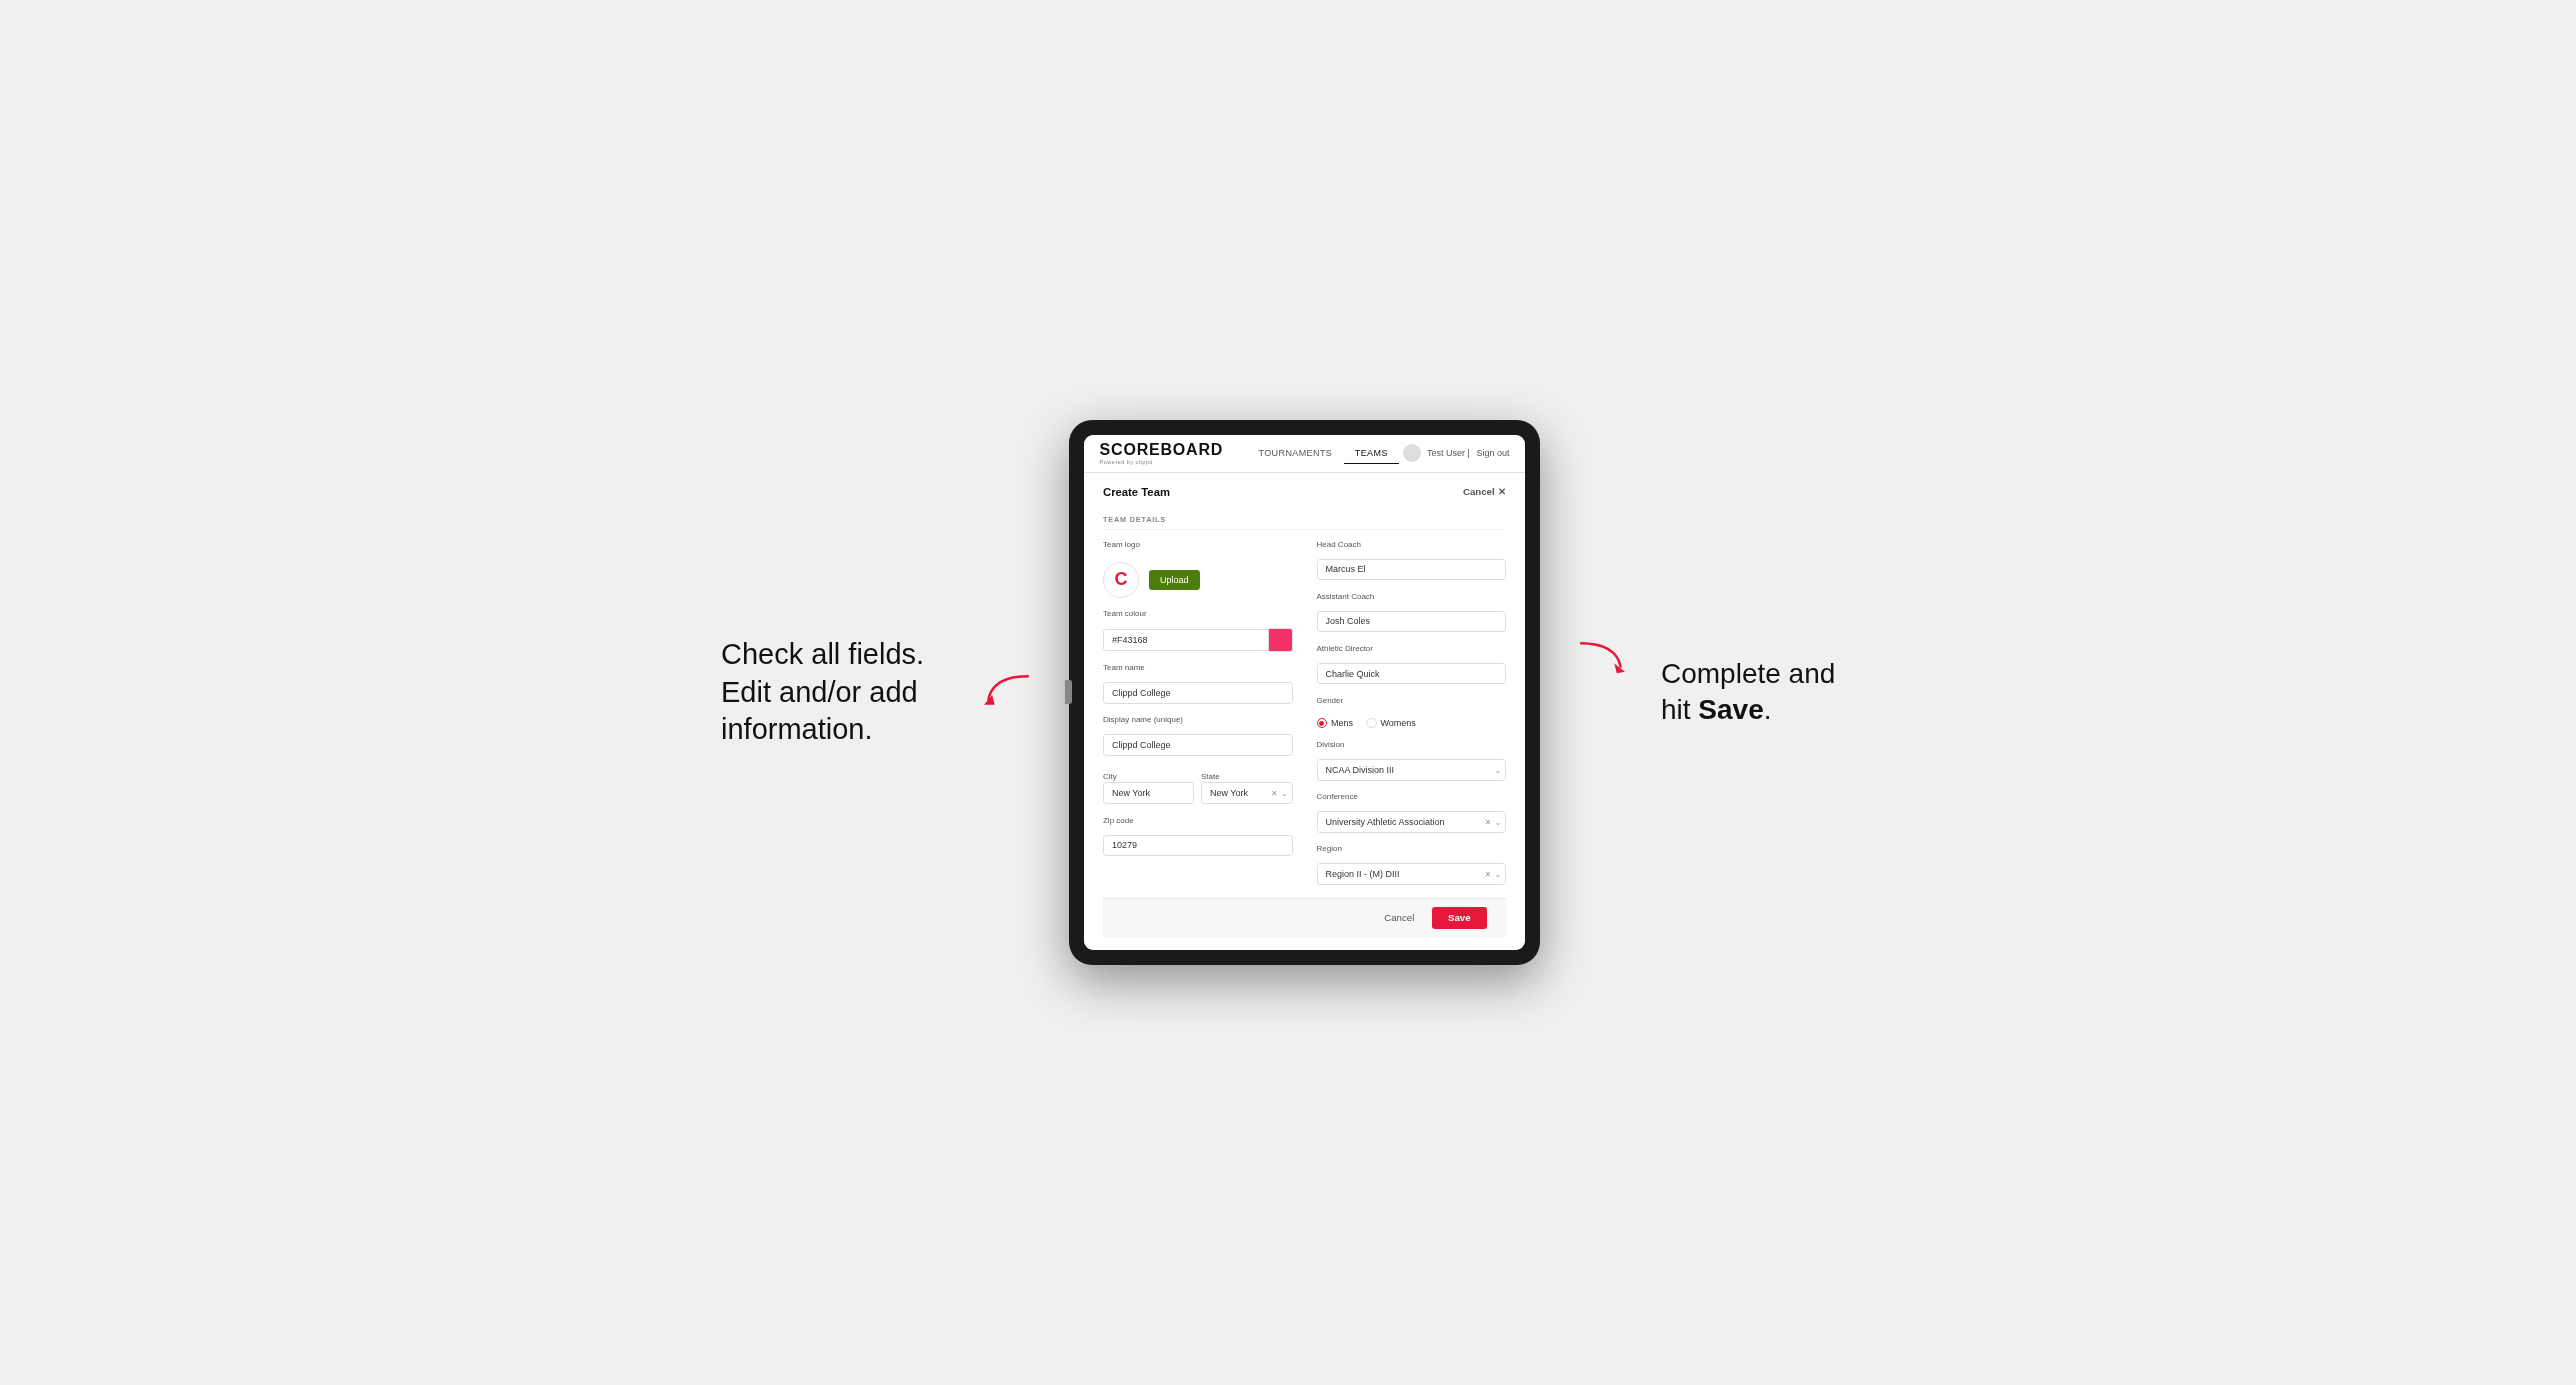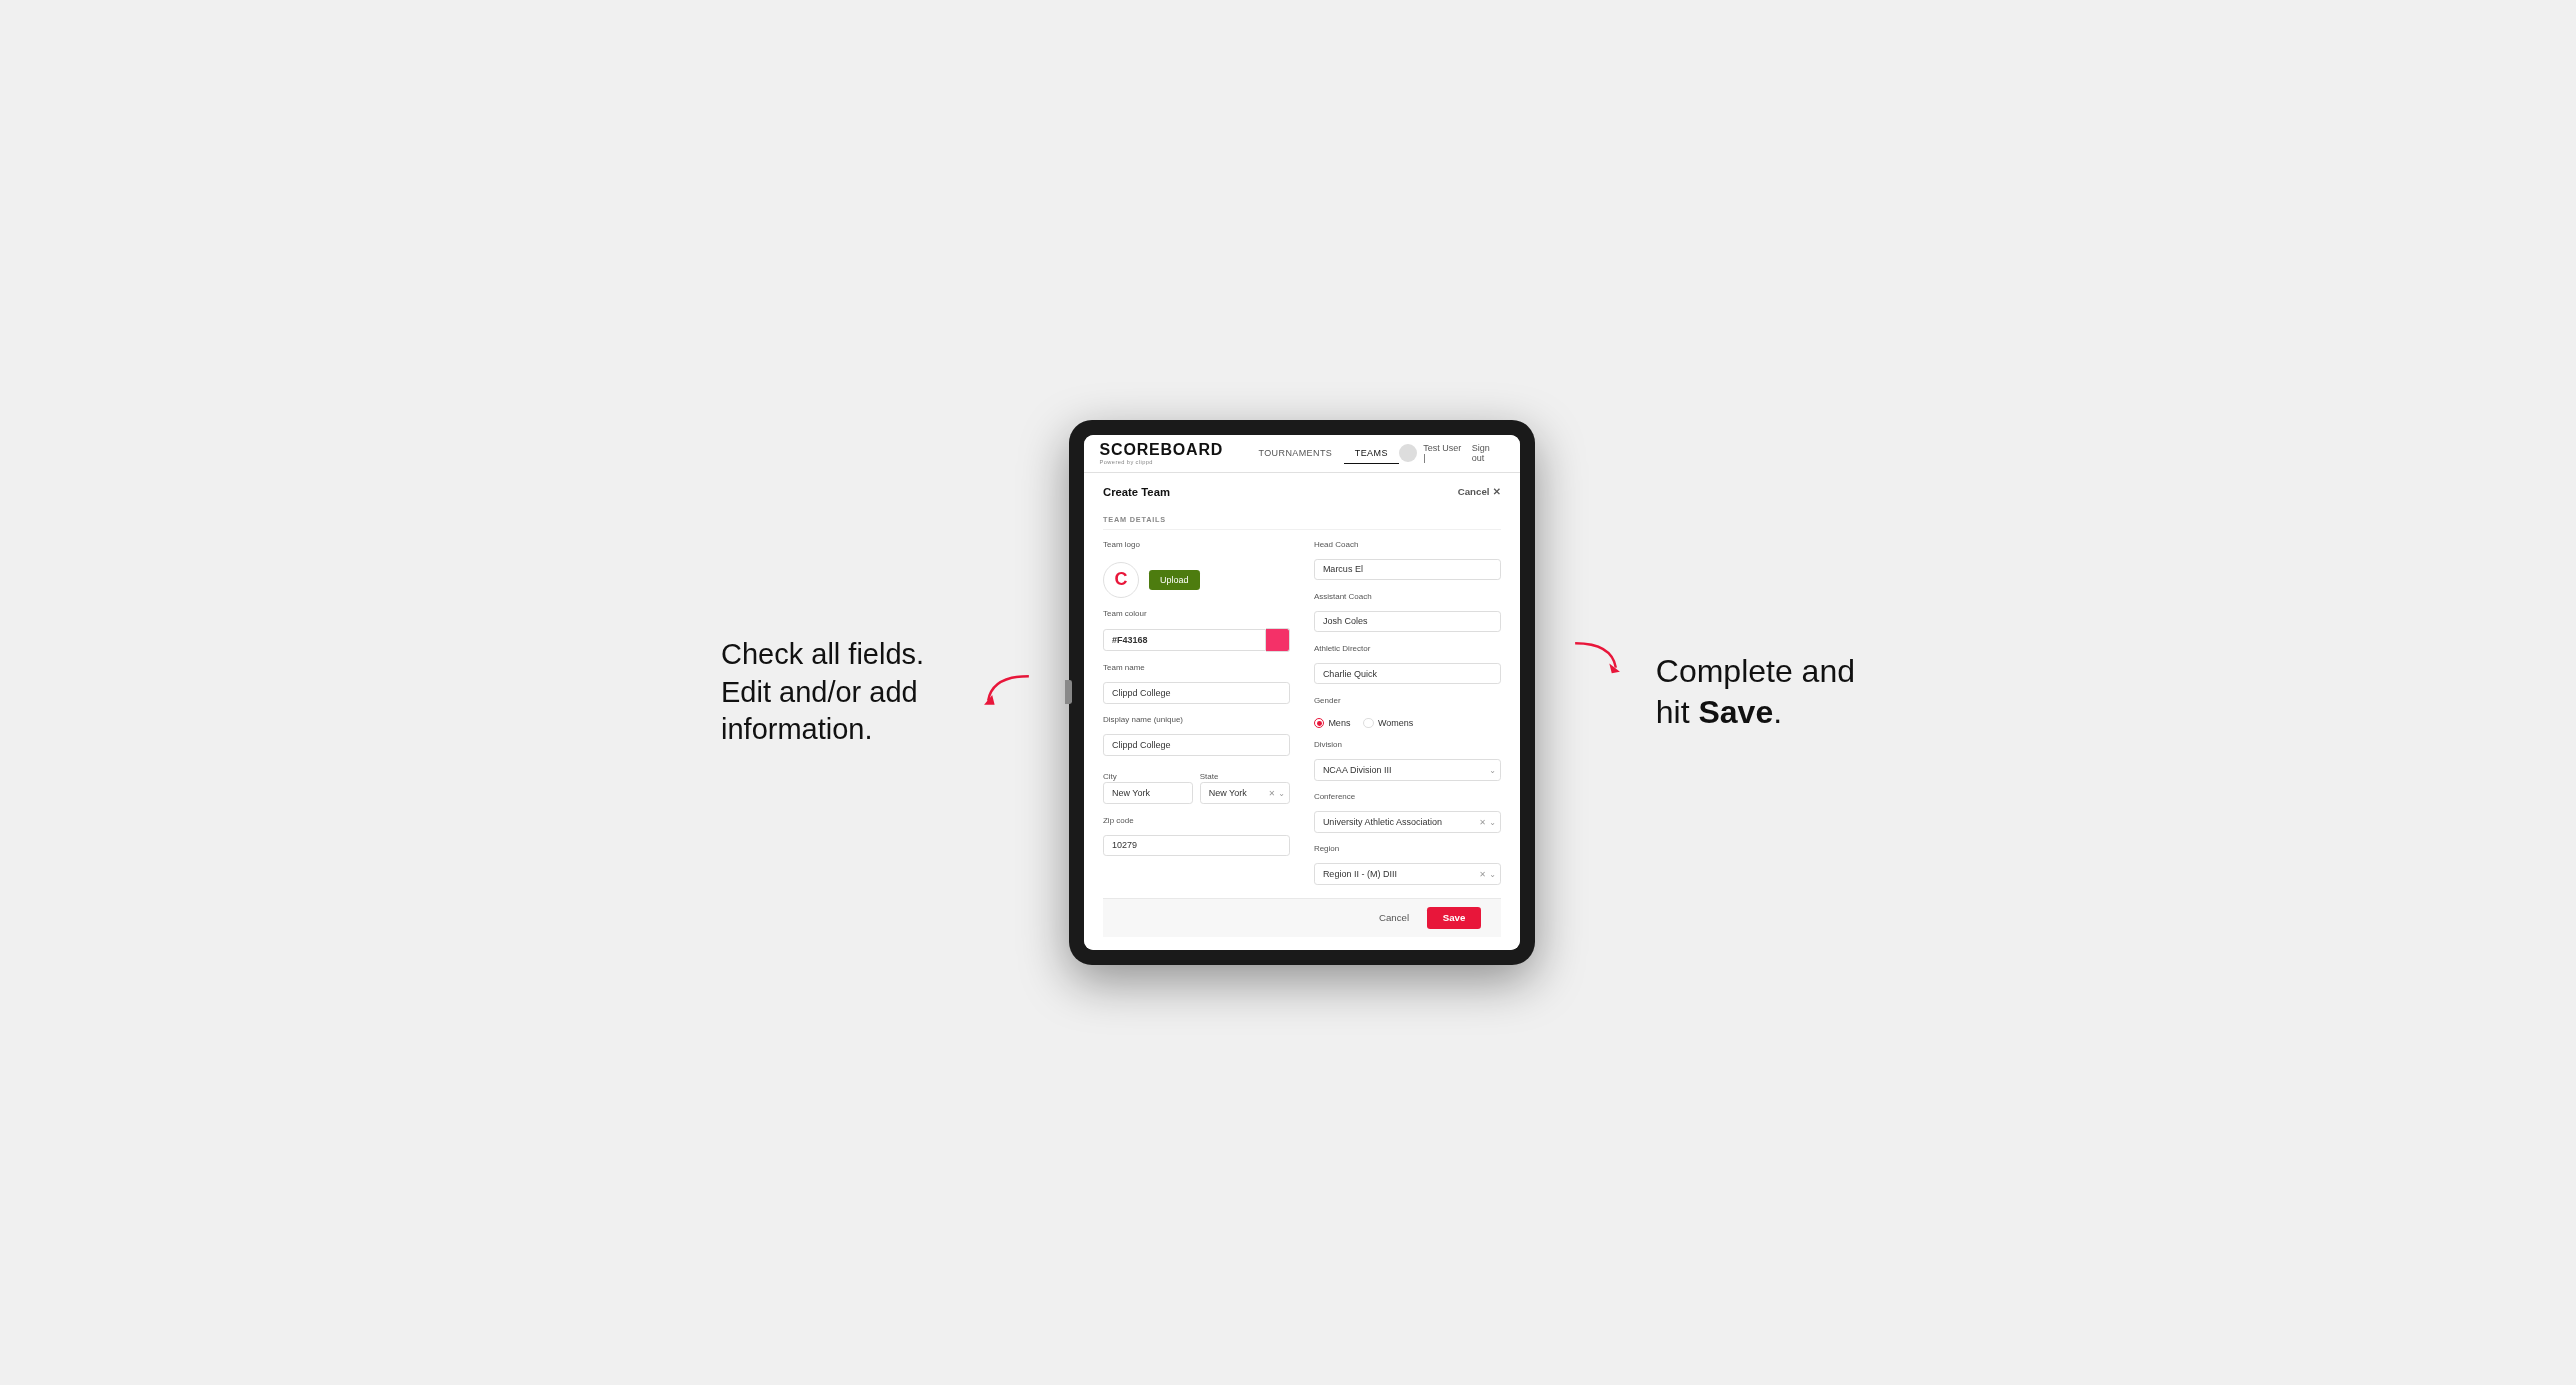--- a/index.html
+++ b/index.html
@@ -25,21 +25,21 @@
     .annotation-left {
       font-size: 29px;
       font-weight: 400;
       line-height: 1.3;
       color: #111;
       min-width: 211px;
       flex-shrink: 0;
     }
 
     .annotation-right {
-      font-size: 32px;
+      font-size: 28px;
       font-weight: 400;
       line-height: 1.3;
       color: #111;
       min-width: 194px;
       flex-shrink: 0;
     }
 
     .annotation-right strong { font-weight: 700; }
 
     
@@ -237,21 +237,20 @@
     
     .color-input-row {
       display: flex;
       align-items: center;
       gap: 0;
     }
 
     .color-input-row .field-input {
       border-radius: 3.2px 0 0 3.2px;
       flex: 1;
-      font-weight: bold;
     }
 
     .color-swatch {
       width: 24px;
       height: 24px;
       background: #F43168;
       border-radius: 0 3.2px 3.2px 0;
       border: 0.8px solid #ddd;
       border-left: none;
       flex-shrink: 0;

